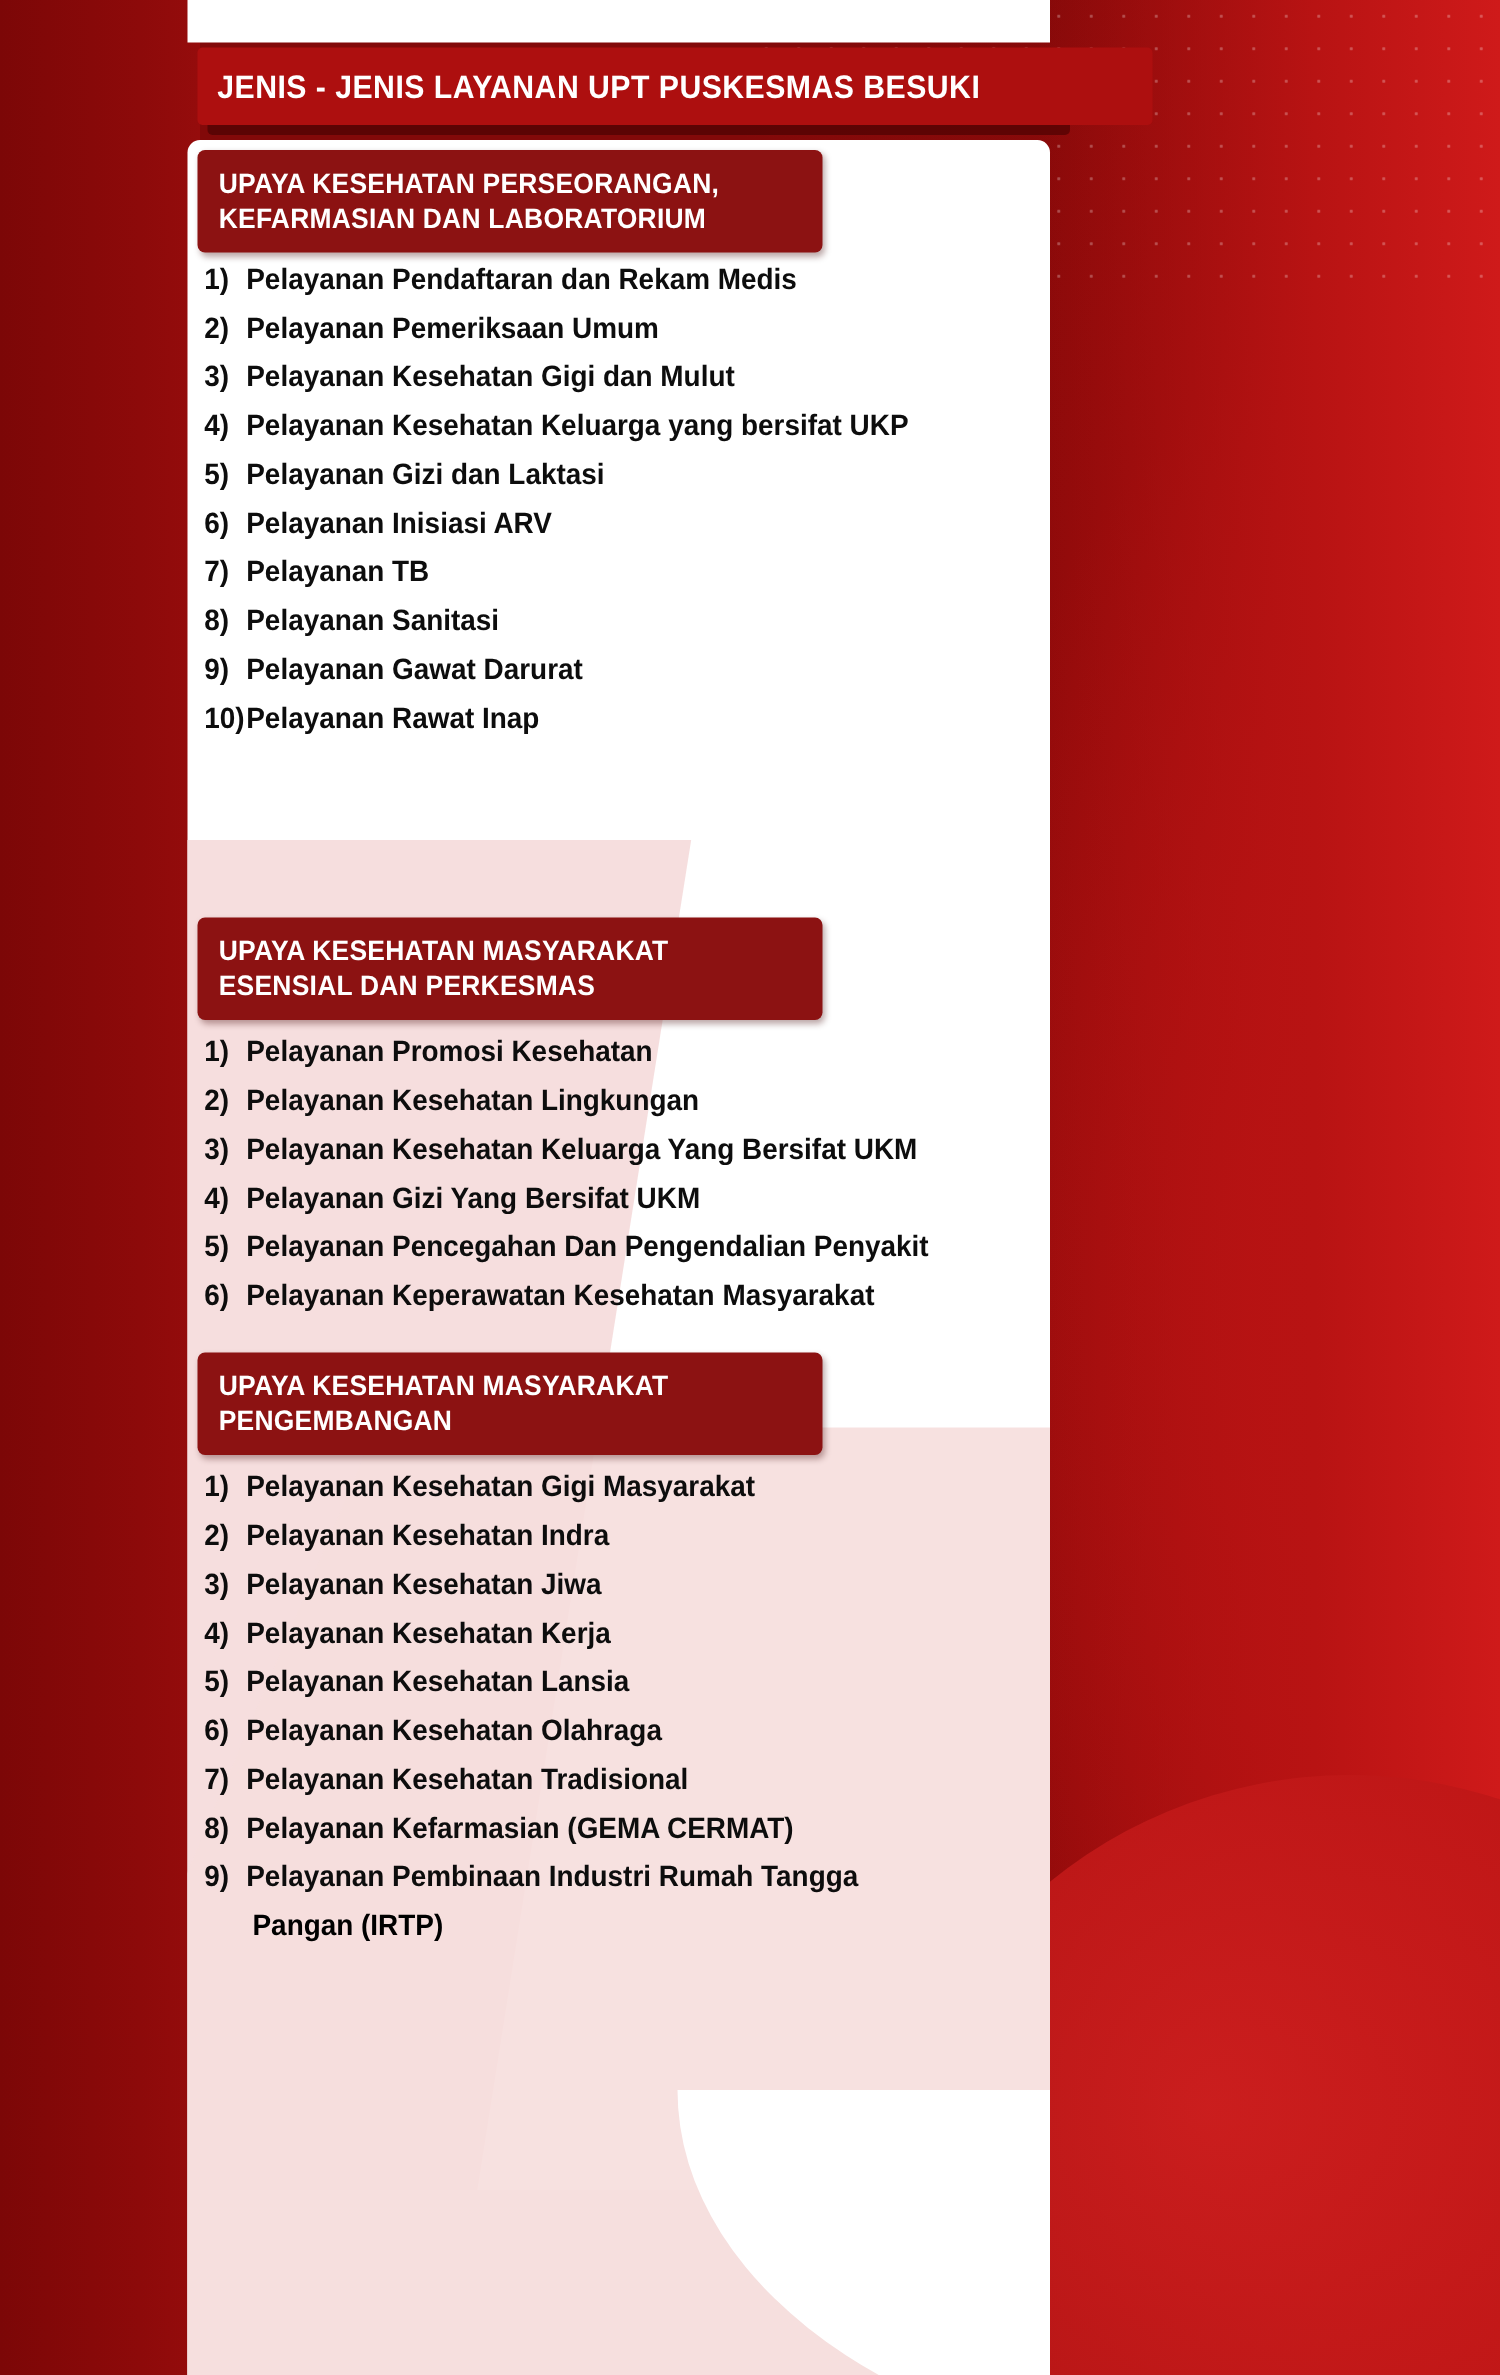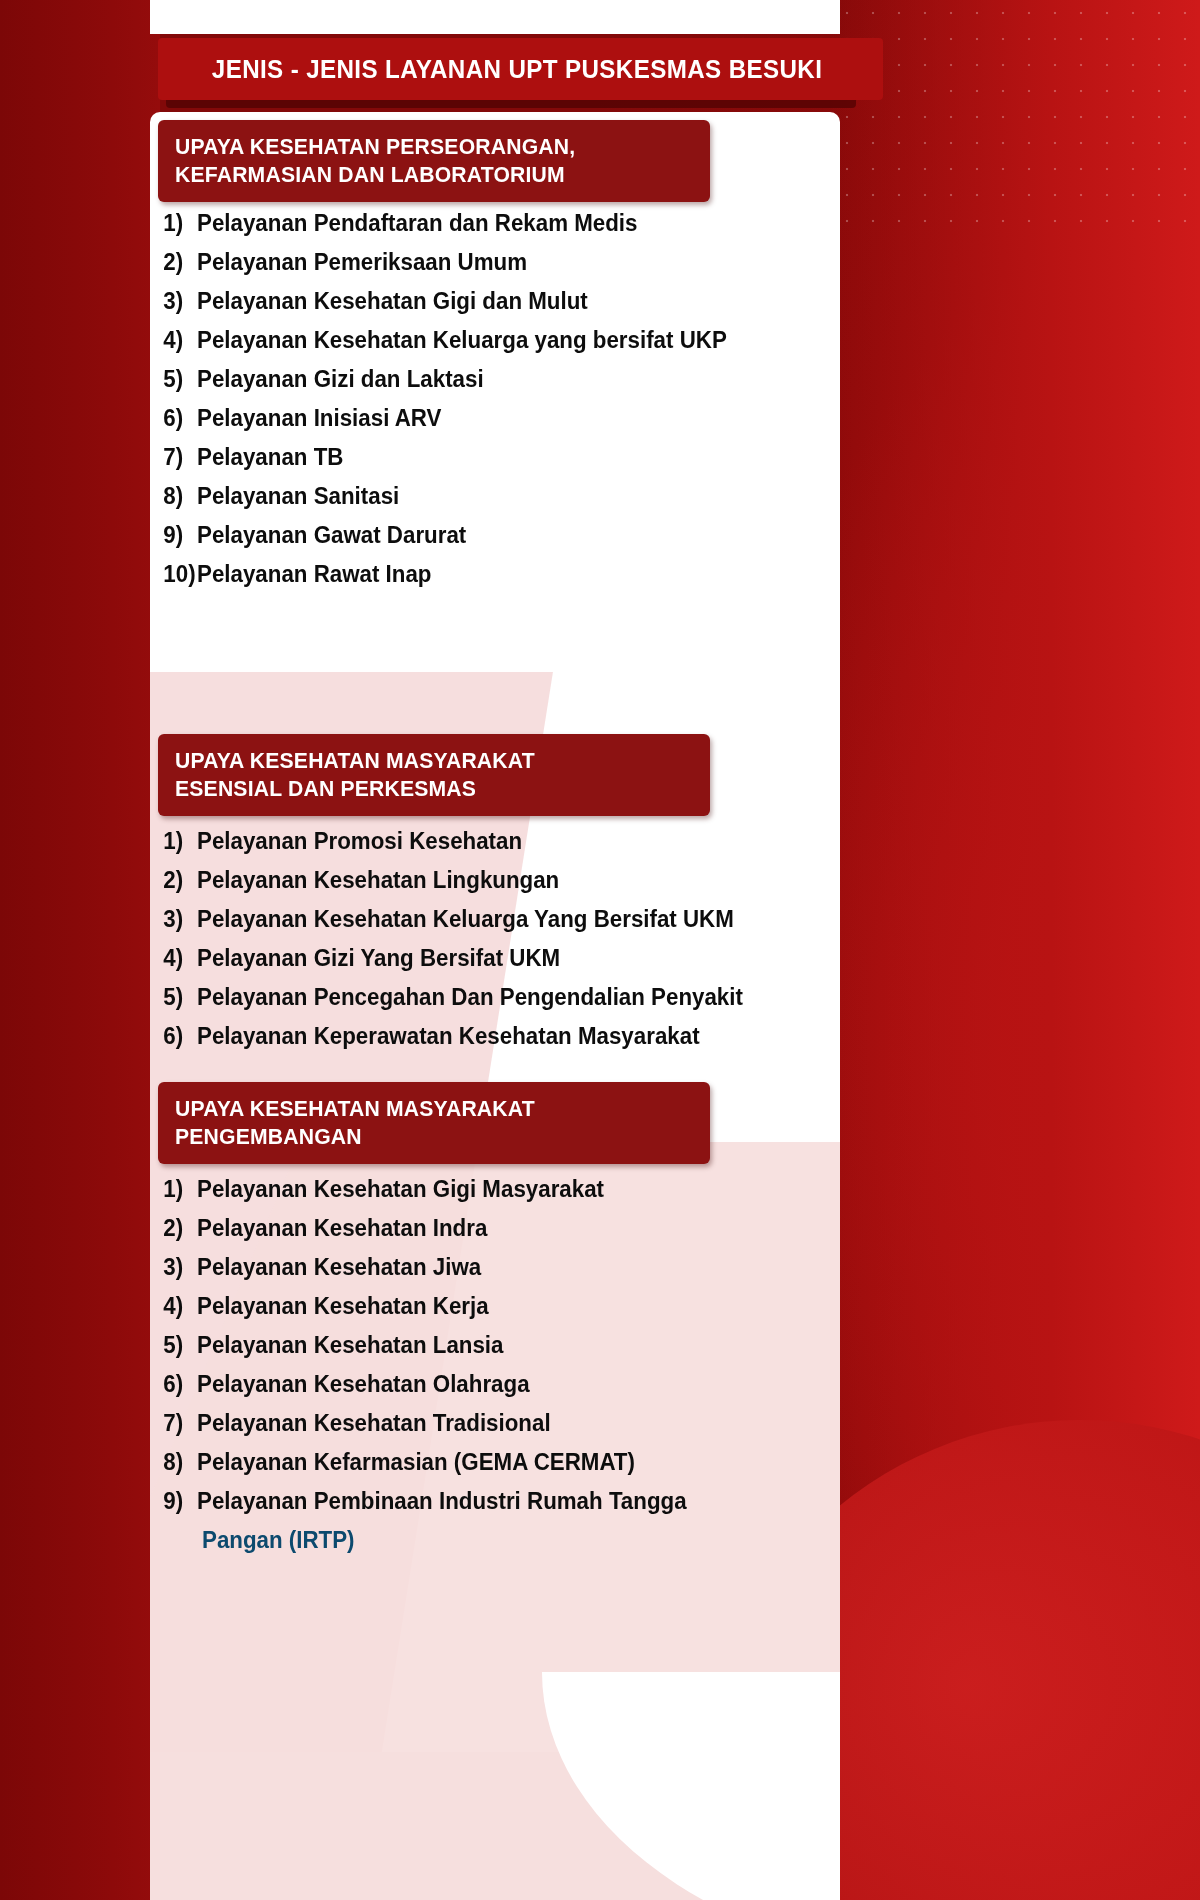--- a/index.html
+++ b/index.html
@@ -23,23 +23,23 @@
     background:radial-gradient(circle at 35% 35%,#d02020 0%,#bb1515 55%,rgba(170,16,16,0) 72%);
     opacity:.85;}
   #bg-dots{position:absolute;left:600px;top:0;width:600px;height:230px;opacity:.30;
     background-image:radial-gradient(circle, rgba(255,255,255,.9) 1px, rgba(255,255,255,0) 1.6px);
     background-size:26px 26px;}
   #bg-topwhite{position:absolute;left:150px;top:0;width:690px;height:34px;background:#ffffff;}
 
   
   #title-shadow{position:absolute;left:166px;top:44px;width:690px;height:64px;
     background:rgba(60,0,0,.55);border-radius:4px;}
-  #title-banner{position:absolute;left:158px;top:38px;width:687px;height:62px;
+  #title-banner{position:absolute;left:158px;top:38px;width:764px;height:62px;
     background:#ad0f0f;border-radius:4px;
-    display:flex;align-items:center;padding-left:38px;}
+    display:flex;align-items:center;}
   #title-banner .txt{
     color:#ffffff;font-weight:bold;font-size:26px;letter-spacing:.4px;
     font-family:"Liberation Sans Narrow","Liberation Sans",sans-serif;
     transform:scaleX(.93);transform-origin:left center;
     padding-left:17px;white-space:nowrap;
   }
 
   
   #card{position:absolute;left:150px;top:112px;width:690px;height:1788px;
     background:#ffffff;border-radius:10px 10px 0 0;overflow:hidden;}
@@ -49,41 +49,41 @@
   #tint2{position:absolute;left:-40px;top:1030px;width:900px;height:900px;
     background:#f6dedd;transform:skewX(-23deg);opacity:.9;}
   #tint4{position:absolute;left:0;top:1640px;width:760px;height:260px;
     background:#f6dedd;opacity:.95;}
   #tint5{position:absolute;left:392px;top:1560px;width:460px;height:300px;border-radius:0 0 0 100%;
     background:#ffffff;}
 
   #card-inner{position:absolute;left:0;top:0;width:690px;height:1788px;}
 
   
-  .sec-head{position:absolute;left:8px;width:552px;
+  .sec-head{position:absolute;left:8px;width:500px;
     background:#8c1212;border-radius:6px;
     box-shadow:2px 3px 5px rgba(60,0,0,.35);
     padding:13px 0 13px 17px;box-sizing:border-box;}
   .sec-head .line{
     color:#ffffff;font-weight:bold;font-size:22.5px;letter-spacing:.2px;
     font-family:"Liberation Sans Narrow","Liberation Sans",sans-serif;
     transform:scaleX(.94);transform-origin:left center;
     line-height:28px;white-space:nowrap;
   }
 
   
   .svc-list{position:absolute;left:0;width:690px;}
   .svc-item{display:flex;align-items:baseline;
     font-family:"Liberation Sans Narrow","Liberation Sans",sans-serif;
     color:#0d0d0d;font-weight:bold;font-size:23.5px;line-height:39px;}
   .svc-item .num{width:47px;flex:0 0 47px;padding-left:14px;box-sizing:border-box;
     transform:scaleX(.95);transform-origin:left center;}
   .svc-item .lbl{transform:scaleX(.95);transform-origin:left center;white-space:nowrap;}
   .svc-cont{display:flex;font-family:"Liberation Sans Narrow","Liberation Sans",sans-serif;
-    color:#0c4a6e;font-weight:bold;font-size:23.5px;line-height:39px;}
+    color:#000000;font-weight:bold;font-size:23.5px;line-height:39px;}
   .svc-cont .pad{width:52px;flex:0 0 52px;}
   .svc-cont .lbl{transform:scaleX(.95);transform-origin:left center;}
 </style>
 </head>
 <body>
 
 <div id="bg-base"></div>
 <div id="bg-sweep-left"></div>
 <div id="bg-sweep-right"></div>
 <div id="bg-arc"></div>

